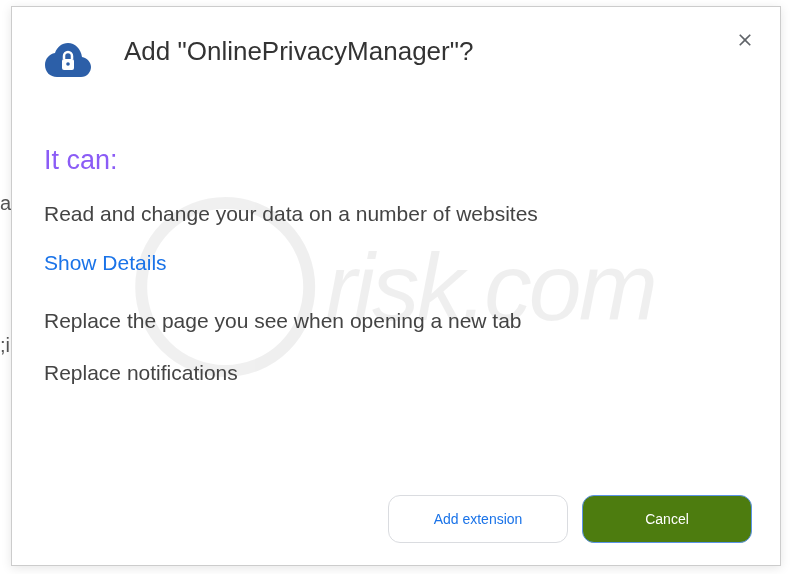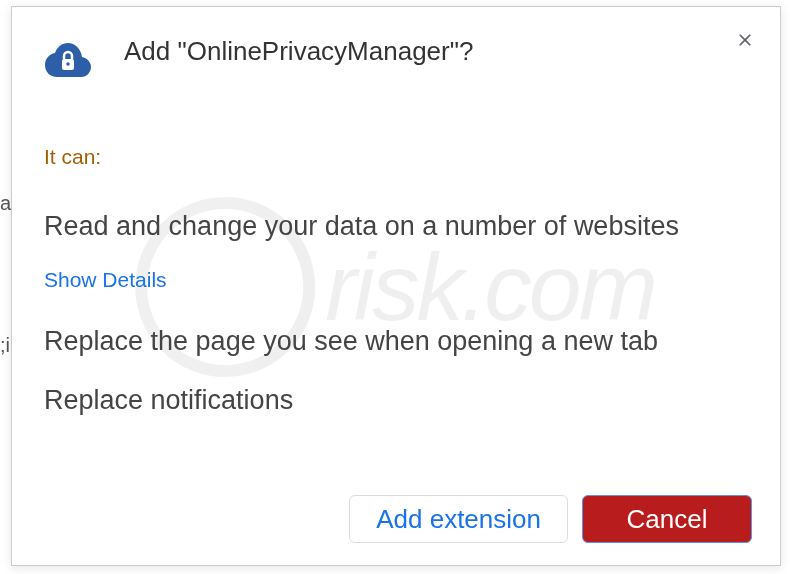--- a/index.html
+++ b/index.html
@@ -101,26 +101,26 @@
       border: none;
     }
     .close-btn svg {
       width: 20px;
       height: 20px;
     }
     .permissions {
       margin-top: 60px;
     }
     .it-can {
+      font-size: 27px;
+      color: #8b5cf6;
+      margin-bottom: 24px;
+    }
+    .perm-item {
       font-size: 21px;
-      color: #a16207;
-      margin-bottom: 40px;
-    }
-    .perm-item {
-      font-size: 27px;
       color: #444444;
       margin-bottom: 24px;
       line-height: 1.3;
     }
     .show-details {
       font-size: 21px;
       color: #1a73e8;
       cursor: pointer;
       display: inline-block;
       margin-bottom: 32px;
@@ -132,37 +132,37 @@
     .button-row {
       position: absolute;
       bottom: 22px;
       right: 28px;
       display: flex;
       gap: 14px;
     }
     .btn {
       height: 48px;
       padding: 0 26px;
-      font-size: 26px;
+      font-size: 14px;
       font-weight: 500;
-      border-radius: 6px;
+      border-radius: 12px;
       cursor: pointer;
       display: flex;
       align-items: center;
       justify-content: center;
       font-family: inherit;
     }
     .btn-primary {
       background: #ffffff;
       color: #1a73e8;
       border: 1px solid #dadce0;
       min-width: 180px;
     }
     .btn-cancel {
-      background: #b91c1c;
+      background: #4d7c0f;
       color: #ffffff;
       border: 1px solid #5b94e8;
       min-width: 170px;
     }
     .edge-hint {
       position: absolute;
       left: 0;
       top: 192px;
       font-size: 20px;
       color: #555;

